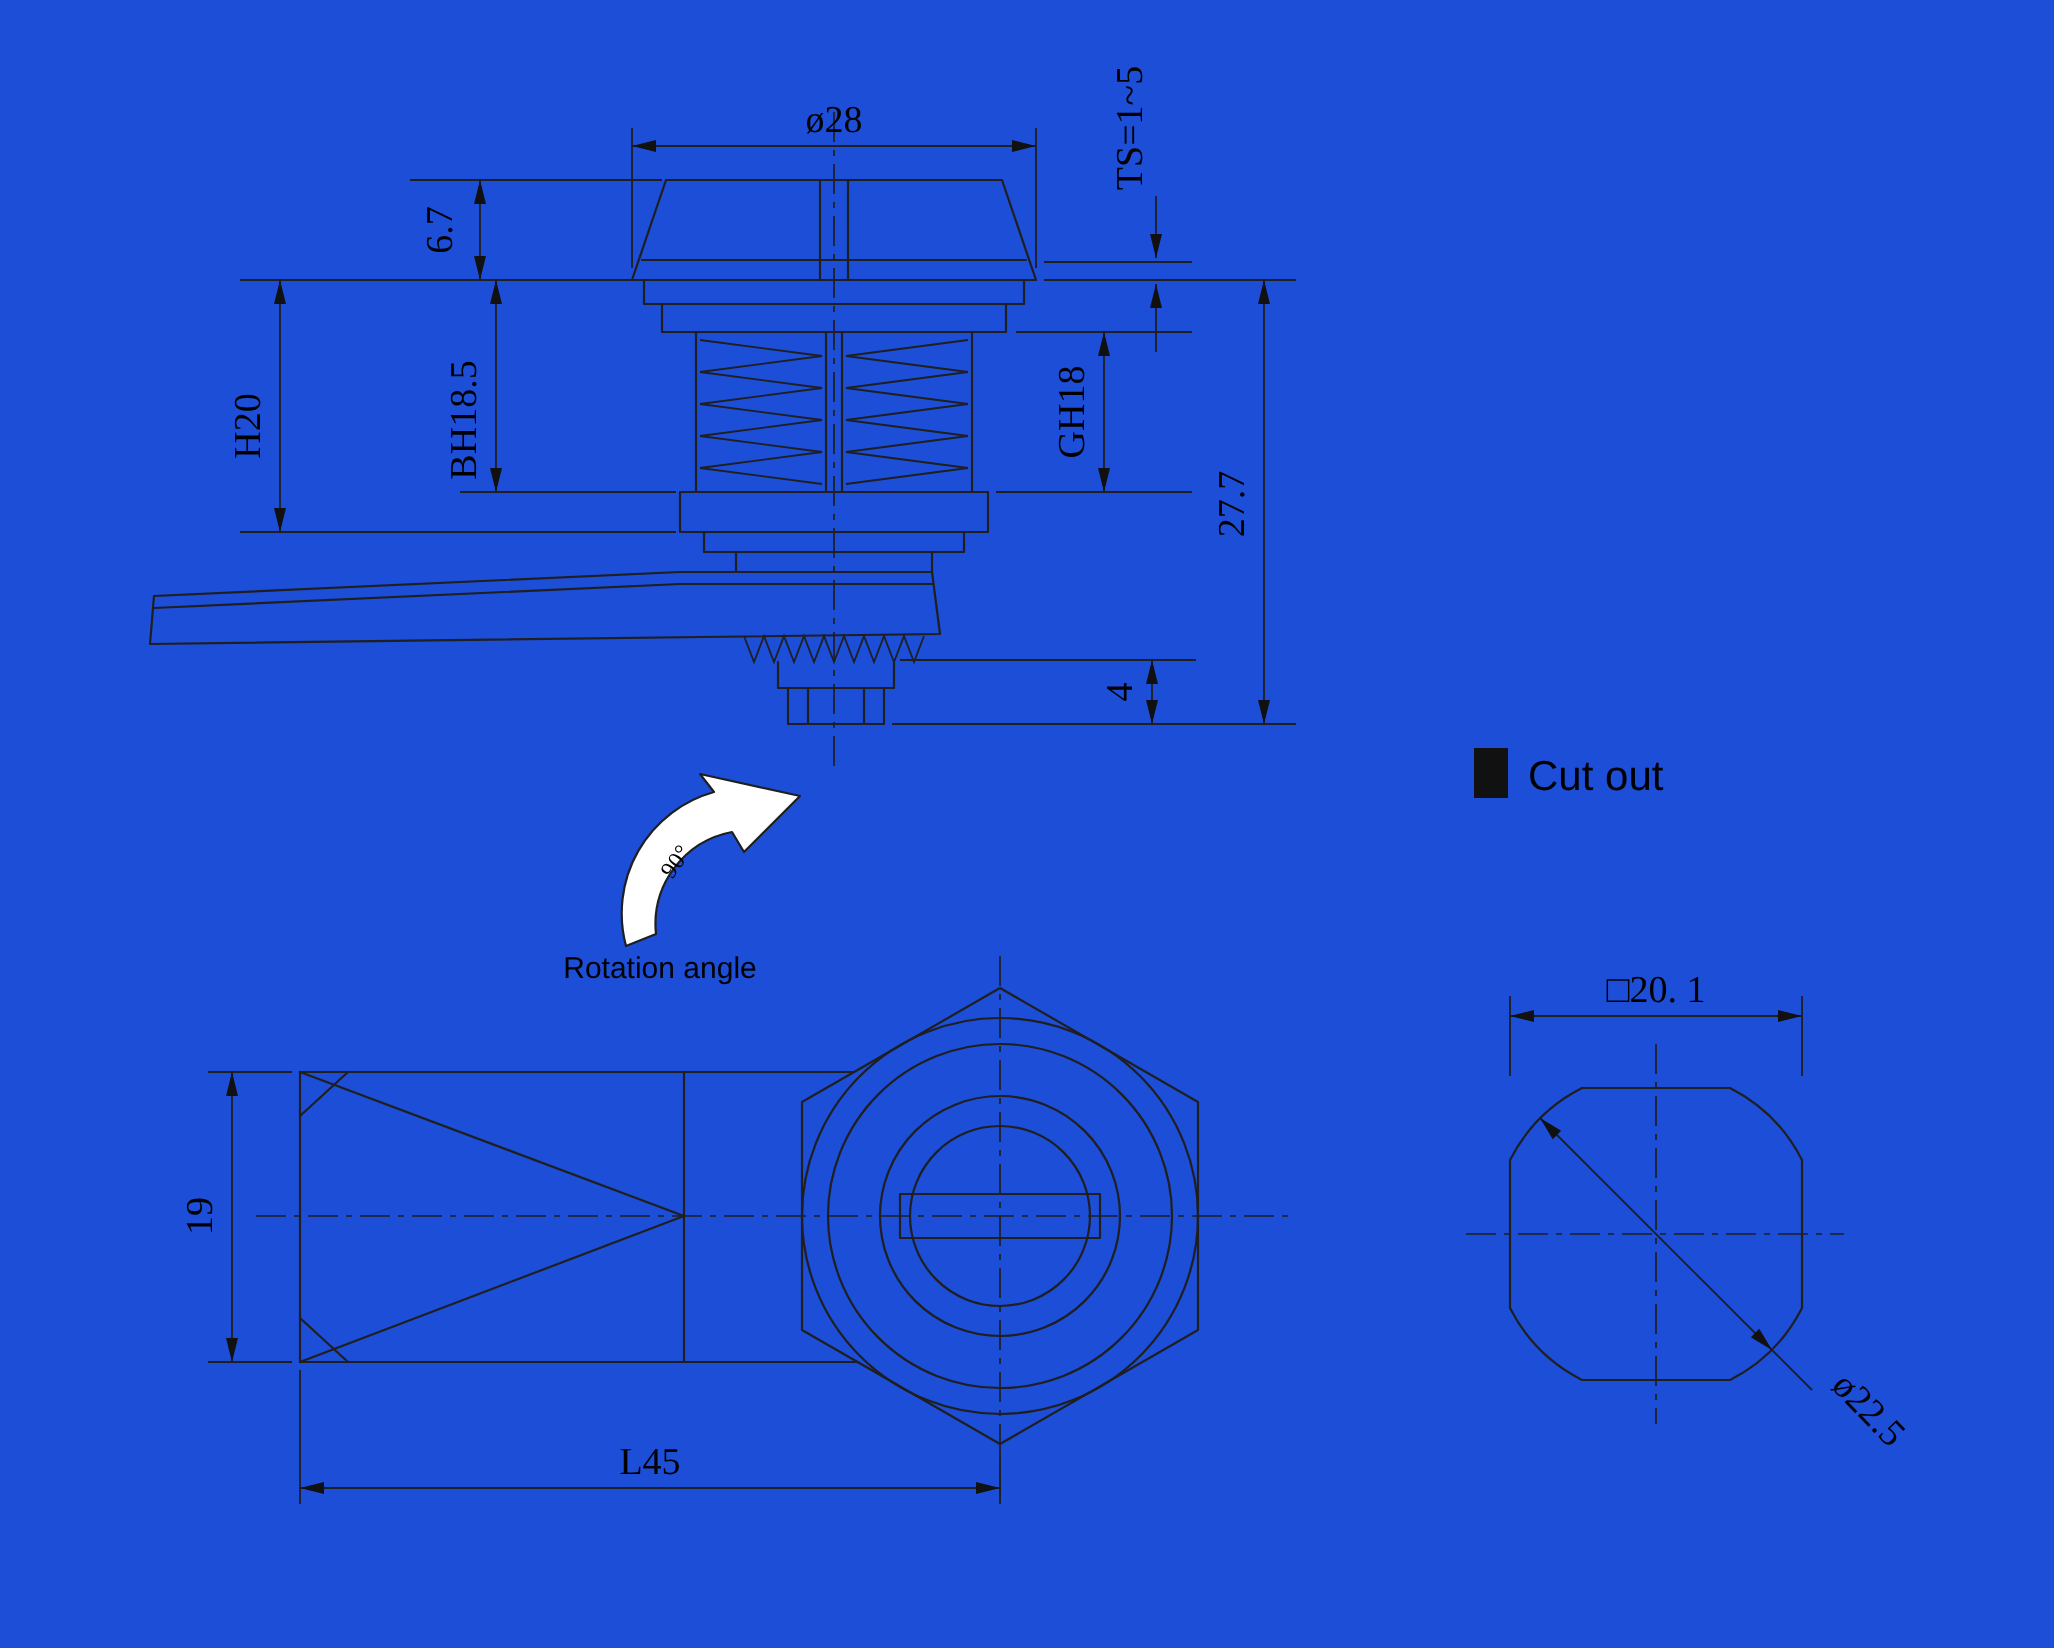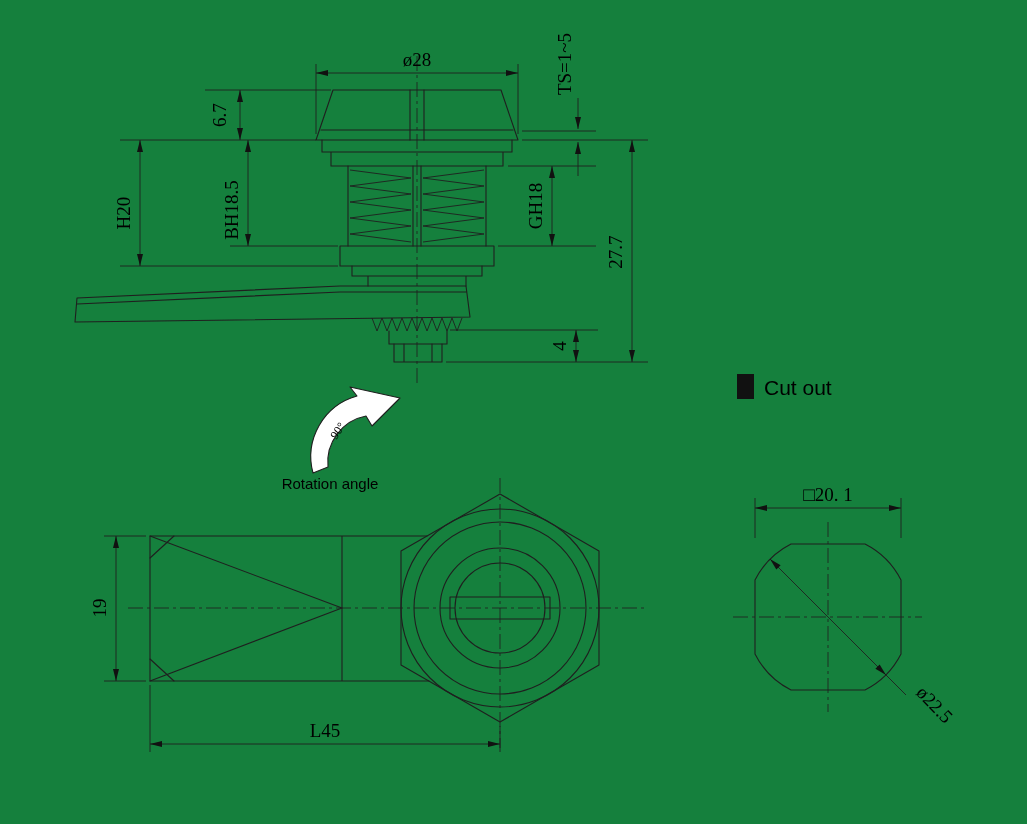--- a/index.html
+++ b/index.html
@@ -1,16 +1,16 @@
 <!DOCTYPE html>
 <html><head>
 <meta charset="utf-8">
 <style>
   html,body{margin:0;padding:0;background:#ffffff;}
-  .page{position:relative;width:1027px;height:824px;background:#15803d;overflow:hidden;}
+  .page{position:relative;width:1027px;height:824px;background:#1d4ed8;overflow:hidden;}
   svg{display:block;}
   .ln{stroke:#1f1f1f;stroke-width:1.1;fill:none;stroke-linecap:round;stroke-linejoin:round;}
   .dim{stroke:#1f1f1f;stroke-width:0.9;fill:none;}
   .cl{stroke:#1f1f1f;stroke-width:0.85;fill:none;stroke-dasharray:15 4 3 4;}
   .dtxt{font-family:"Liberation Serif","DejaVu Serif","DejaVu Sans",serif;font-size:19px;fill:#000;}
   .small{font-size:12px;}
   .stxt{font-family:"Liberation Sans","DejaVu Sans",sans-serif;fill:#000;}
   .hollow{fill:#ffffff;stroke:#1f1f1f;stroke-width:1.1;stroke-linejoin:round;}
   .blk{fill:#111111;stroke:none;}
 </style>

